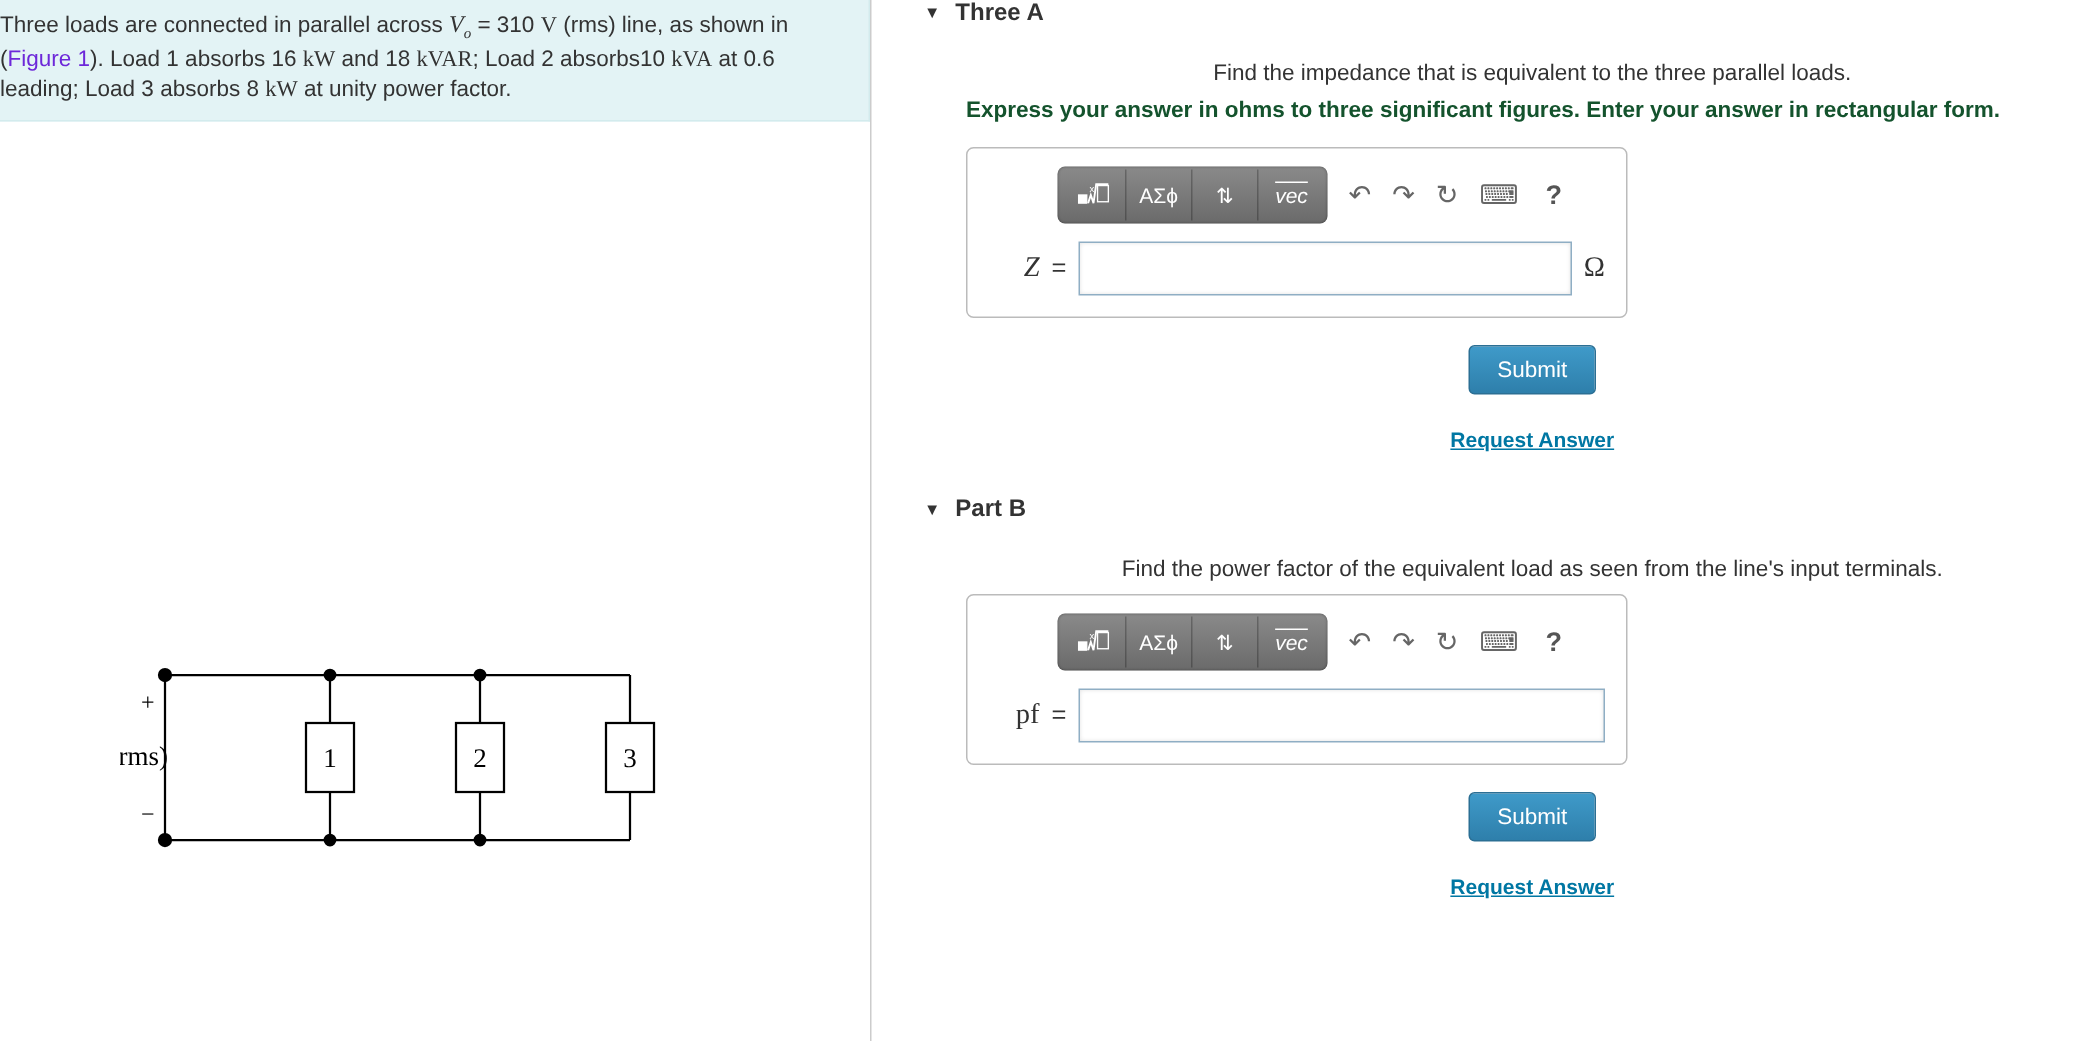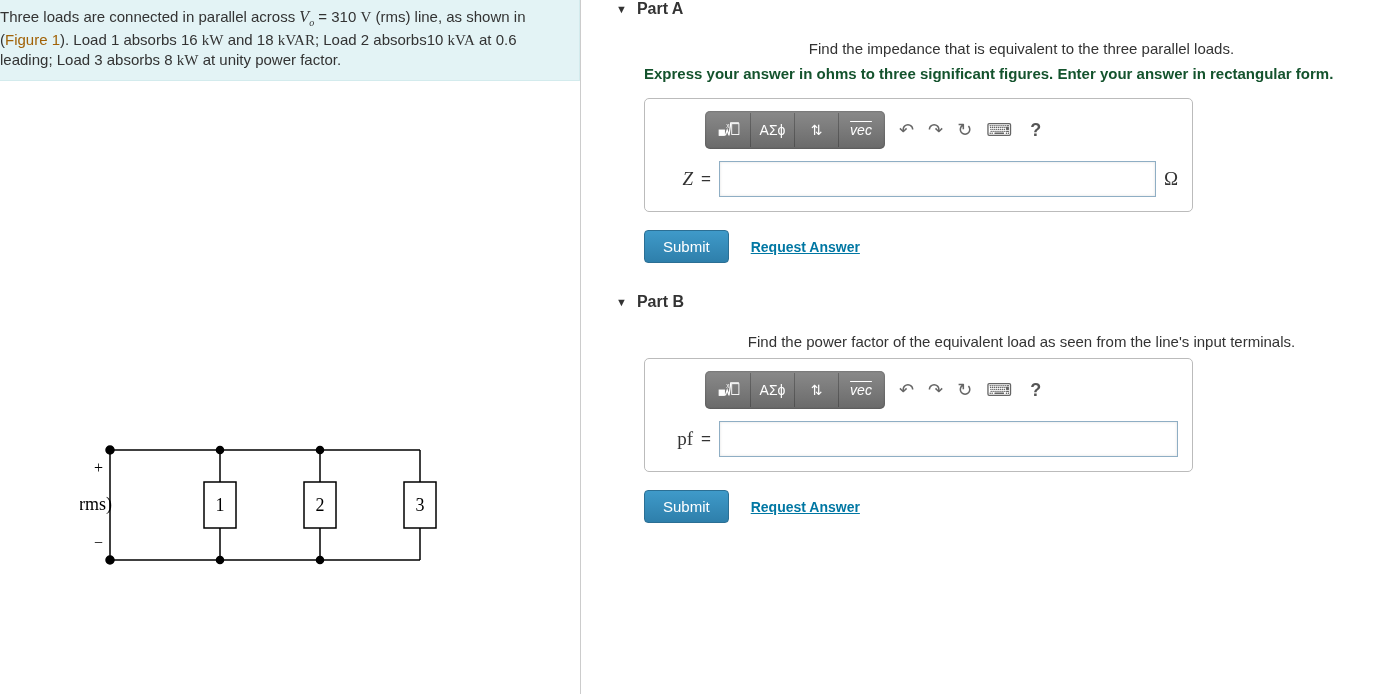--- a/index.html
+++ b/index.html
@@ -25,21 +25,21 @@
     color: #333;
     font-size: 15px;
     line-height: 1.35;
     border: 1px solid #d3ebed;
     border-left: none;
     border-top: none;
   }
   .prob-box .var-italic { font-style: italic; font-family: 'Times New Roman', serif; font-size: 16px; }
   .prob-box .sub { font-size: 10px; vertical-align: sub; font-style: italic;}
   .prob-box .unit { font-family: 'Times New Roman', serif; }
-  .figlink { color: #a16207; }
+  .figlink { color: #6d28d9; }
 
   
   .figure-sec { position: absolute; top: 330px; left: 0; right: 30px; }
   .figure-hdr {
     display: flex; justify-content: space-between; align-items: center;
     border-bottom: 1px solid #ccc; padding-bottom: 6px;
   }
   .figure-title { font-size: 20px; font-weight: bold; }
   .figure-nav { display: flex; align-items: center; gap: 8px; color: #555; font-size: 14px; }
   .nav-btn {
@@ -53,21 +53,21 @@
   .part { margin-bottom: 22px; }
   .part-hdr { display: flex; align-items: center; gap: 10px; margin: 0 0 22px 0; }
   .part-caret { color: #333; font-size: 11px; cursor: pointer; }
   .part-title { font-weight: bold; font-size: 16px; }
   .part-body { margin-left: 28px; }
   .prompt-line { font-size: 15px; margin-bottom: 8px; color:#333;text-align:center;}
   .prompt-bold { font-weight: bold; font-size: 15px; margin-bottom: 16px; color:#14532d;}
 
   .answer-box {
     border: 1px solid #bbb; border-radius: 5px; padding: 12px 14px 14px 14px;
-    width: 549px; background: #fff;
+    width: 441px; background: #fff;
   }
   .toolbar {
     display: flex; align-items: center; gap: 0; margin-left: 46px; margin-bottom: 12px;
   }
   .tb-group {
     display: flex; background: linear-gradient(#8a8a8a,#6a6a6a);
     border-radius: 5px; padding: 2px; margin-right: 4px;
     box-shadow: inset 0 0 2px rgba(0,0,0,.4);
   }
   .tb-btn {
@@ -82,21 +82,21 @@
 
   .input-row { display: flex; align-items: center; gap: 8px; }
   .var-label { font-style: italic; font-family: 'Times New Roman', serif; font-size: 19px; white-space: nowrap; min-width: 34px; text-align: right; }
   .eq { font-size: 17px; }
   .answer-input {
     flex: 1; height: 36px; border: 1px solid #8faec4; background: #fff;
     padding: 4px 6px; font-size: 15px; box-shadow: inset 0 0 3px rgba(0,0,0,.12);
   }
   .unit-out { font-family: 'Times New Roman', serif; font-size: 19px; }
 
-  .submit-row { display: flex; align-items: center; gap: 22px; margin-top: 18px; margin-left: 0; }
+  .submit-row { display: flex; align-items: center; gap: 22px; margin-top: 18px; margin-left: 0; flex-direction: column; }
   .submit-btn {
     background: linear-gradient(#3f9ac9,#2e7fab); color: #fff; font-size: 15px;
     border: 1px solid #2b6f94; border-radius: 4px; padding: 7px 18px; cursor: pointer;
   }
   .req-ans { color: #0077a3; text-decoration: underline; font-weight: bold; font-size: 14px; cursor: pointer; }
 
   .root-svg { width: 22px; height: 18px; }
 </style>
 </head>
 <body>
@@ -142,21 +142,21 @@
     </div>
   </div>
 
   <div class="divider"></div>
 
   <div class="right-col">
 
     <div class="part">
       <div class="part-hdr">
         <span class="part-caret">▼</span>
-        <span class="part-title">Part A</span>
+        <span class="part-title">Three A</span>
       </div>
       <div class="part-body">
         <div class="prompt-line">Find the impedance that is equivalent to the three parallel loads.</div>
         <div class="prompt-bold">Express your answer in ohms to three significant figures. Enter your answer in rectangular form.</div>
         <div class="answer-box">
           <div class="toolbar">
             <div class="tb-group">
               <div class="tb-btn">
                 <svg class="root-svg" viewBox="0 0 24 20">
                     <rect x="1" y="10" width="6" height="6" fill="#fff" stroke="#fff" stroke-width="1"></rect>

